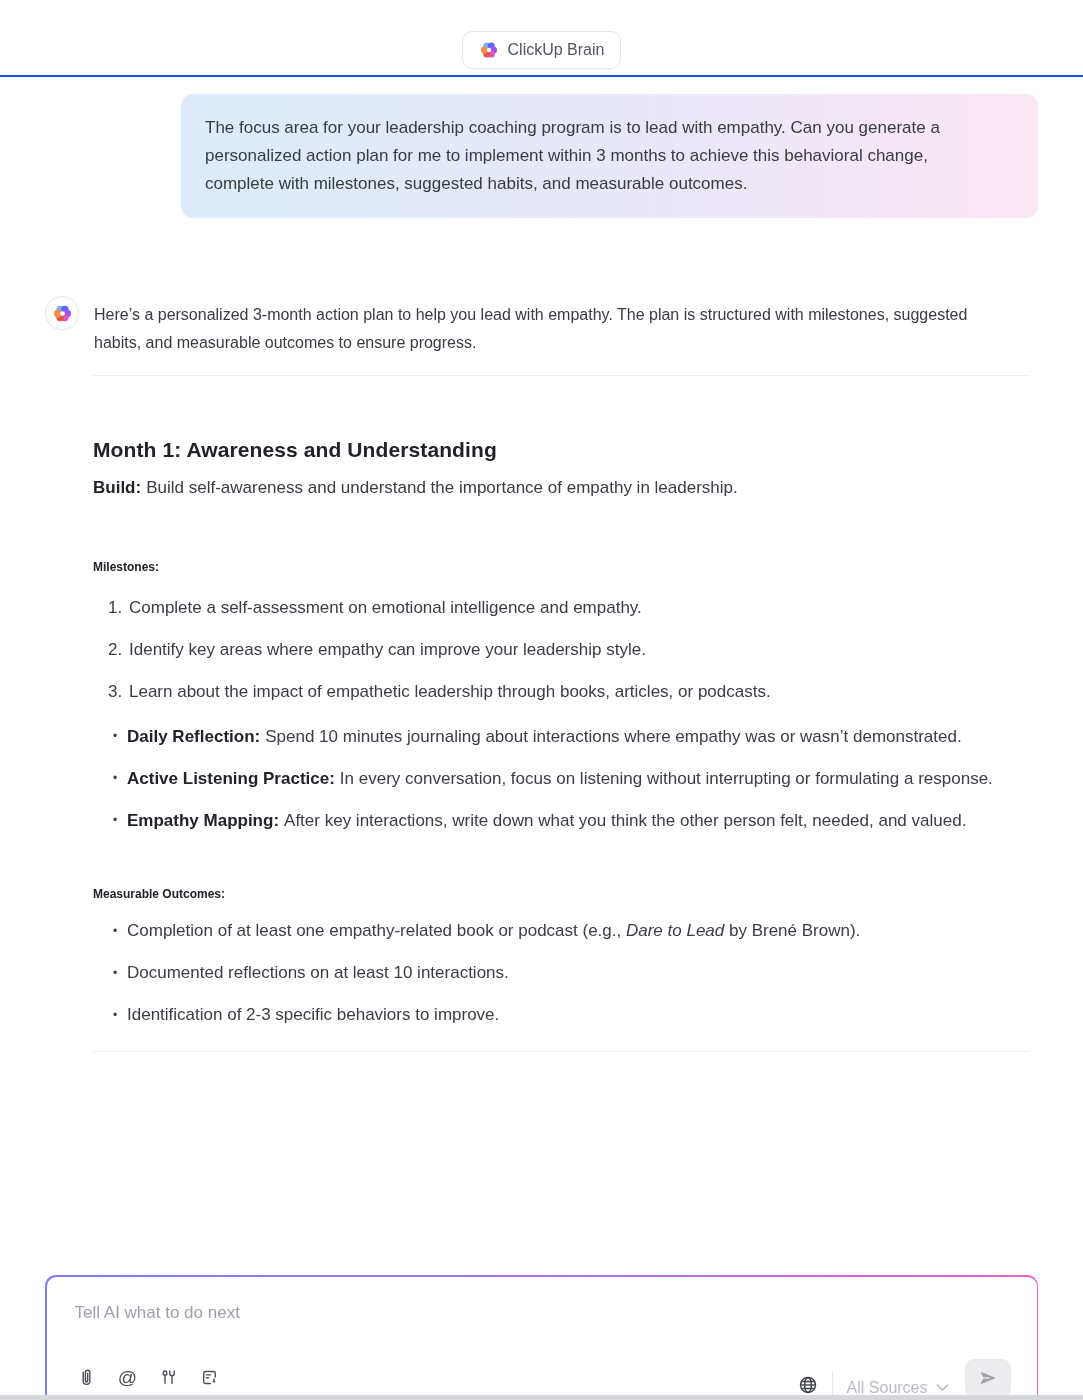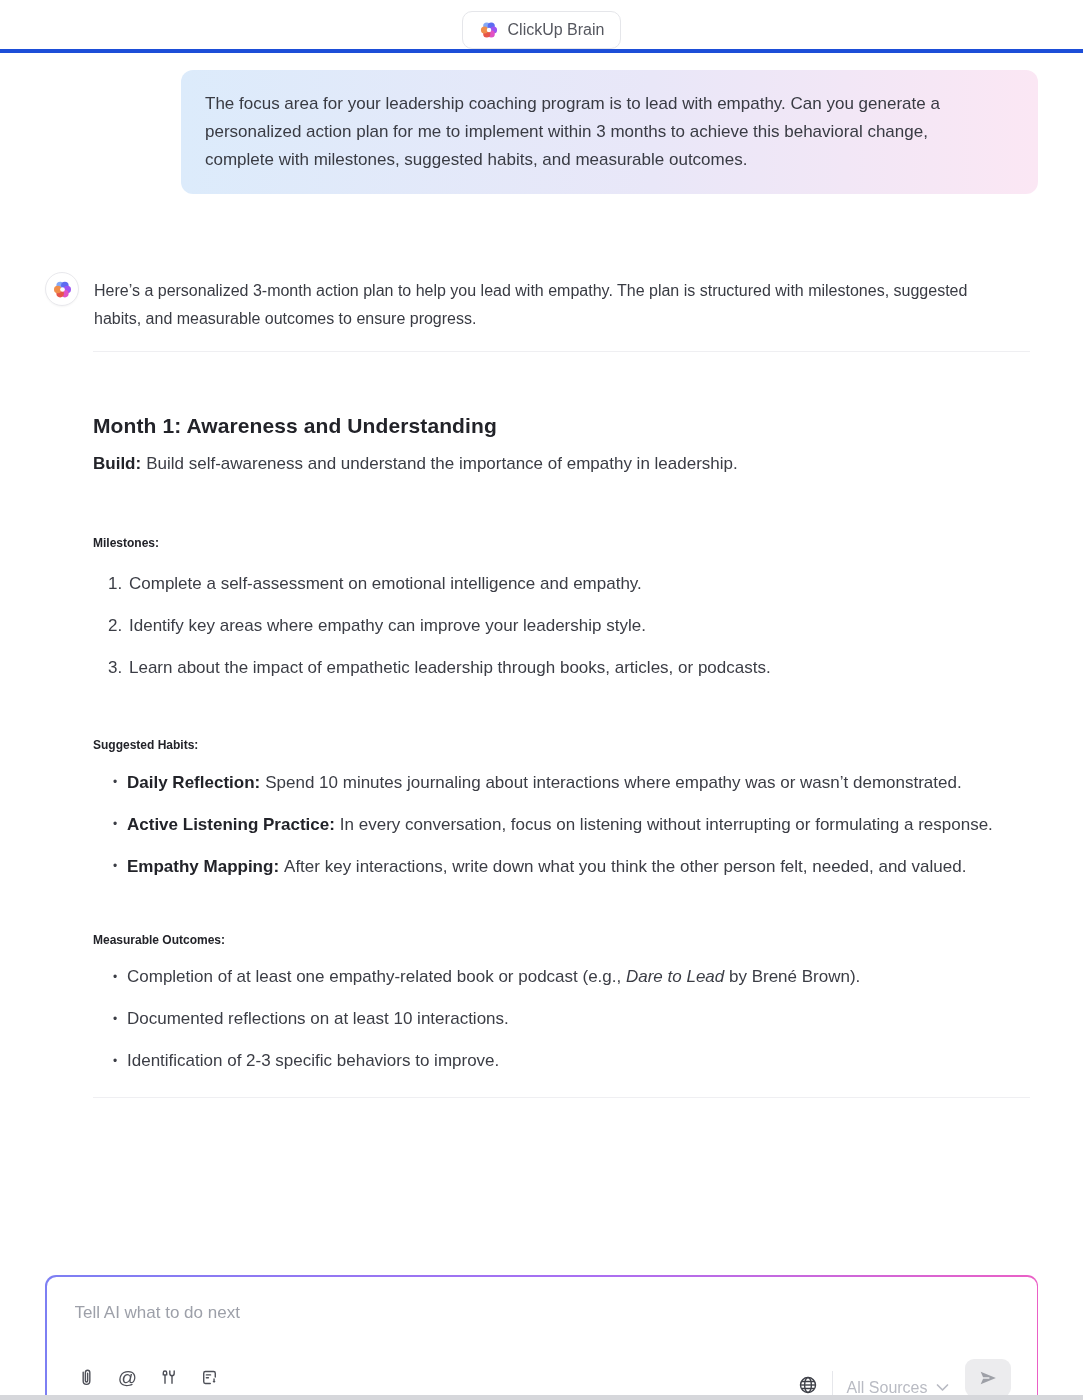--- a/index.html
+++ b/index.html
@@ -1,20 +1,20 @@
 <!DOCTYPE html>
 <html><head>
 <meta charset="utf-8">
 <style>
   * { margin: 0; padding: 0; box-sizing: border-box; }
   html, body { width: 1083px; height: 1400px; background: #ffffff; overflow: hidden; position: relative;
     font-family: "Liberation Sans", sans-serif; color: #3b3d45; }
 
   
-  .header { height: 53px; border-bottom: 4px solid #1d4ed8; display: flex; align-items: flex-end; justify-content: center; }
+  .header { height: 53px; border-bottom: 2px solid #1d4ed8; display: flex; align-items: center; justify-content: center; margin-top: 24px; }
   .brain-pill { display: inline-flex; align-items: center; gap: 9px; padding: 8px 16px;
     border: 1px solid #e5e6ea; border-radius: 10px; background: #fff; cursor: pointer; }
   .brain-pill .pill-label { font-size: 16px; color: #55575f; }
 
   
   .chat { padding: 0 45px; }
 
   .user-bubble { margin-left: 136px; margin-top: 17px; border-radius: 12px;
     padding: 20px 40px 20px 24px;
     background: linear-gradient(90deg, #dcebfb 0%, #e9e7f8 55%, #fbe7f4 100%);
@@ -124,21 +124,20 @@
       <strong>Build:</strong><span>Build self-awareness and understand the importance of empathy in leadership.</span>
     </p>
 
     <h3 class="section milestones">Milestones:</h3>
     <ol class="milestone-list">
       <li>Complete a self-assessment on emotional intelligence and empathy.</li>
       <li>Identify key areas where empathy can improve your leadership style.</li>
       <li>Learn about the impact of empathetic leadership through books, articles, or podcasts.</li>
     </ol>
 
-    <h3 class="section">Suggested Habits:</h3>
     <ul class="dot-list habits">
       <li class="habit">
         <strong>Daily Reflection:</strong><span>Spend 10 minutes journaling about interactions where empathy was or wasn’t demonstrated.</span>
       </li>
       <li class="habit">
         <strong>Active Listening Practice:</strong><span>In every conversation, focus on listening without interrupting or formulating a response.</span>
       </li>
       <li class="habit">
         <strong>Empathy Mapping:</strong><span>After key interactions, write down what you think the other person felt, needed, and valued.</span>
       </li>

